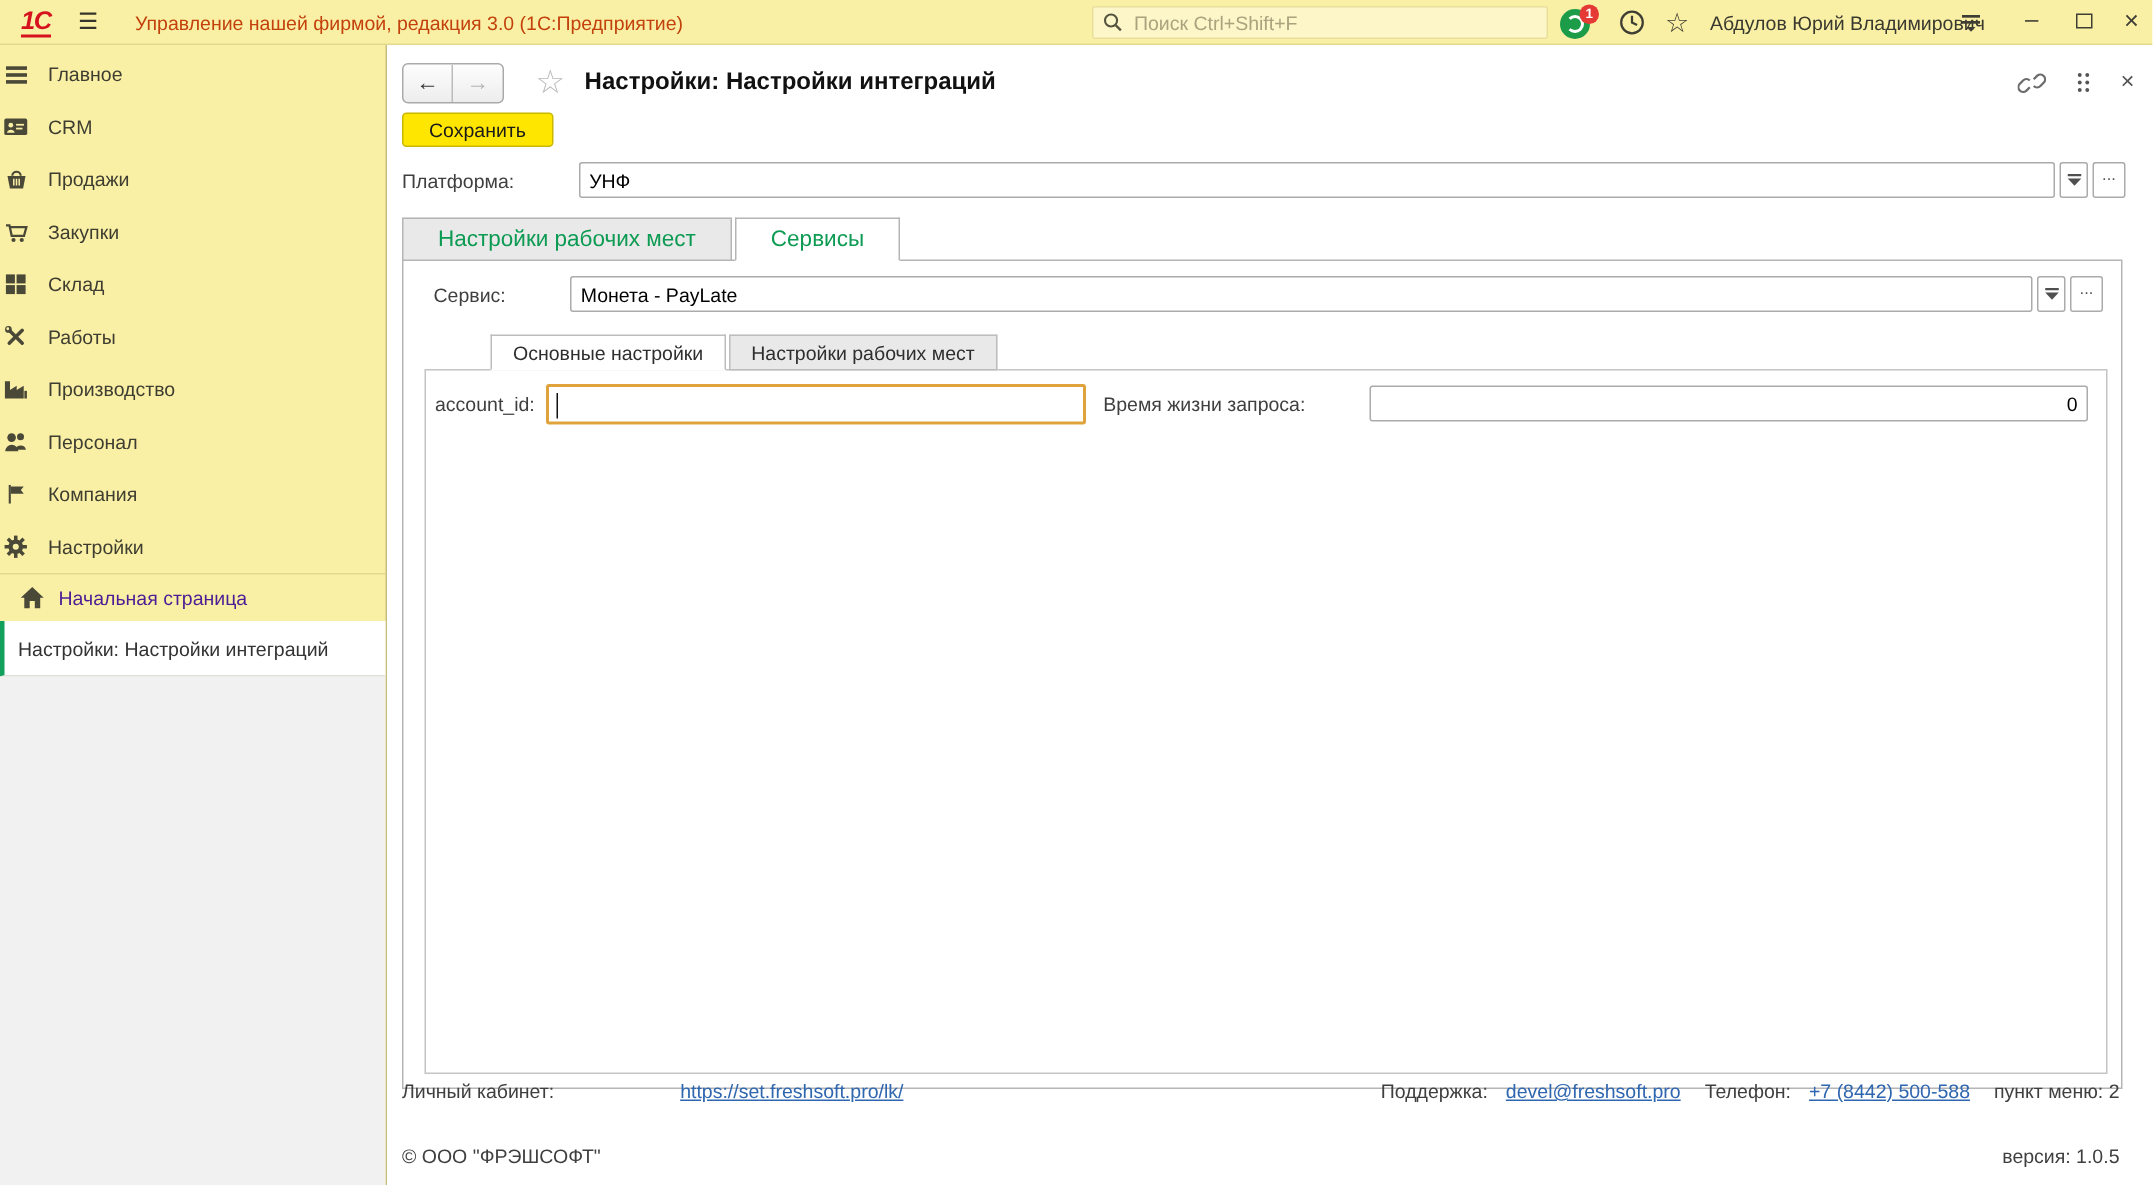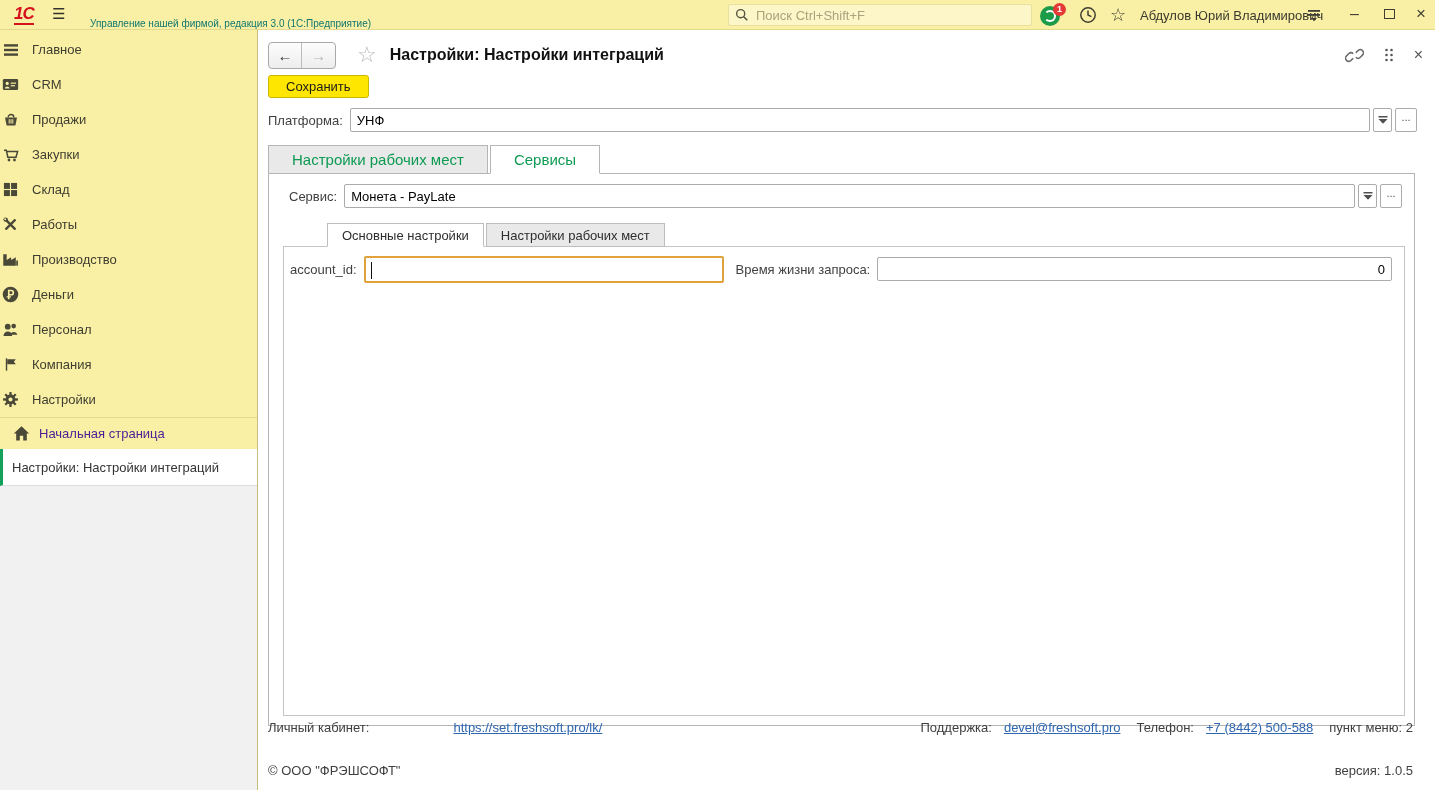--- a/index.html
+++ b/index.html
@@ -6,21 +6,21 @@
   body{width:1435px;height:790px;overflow:hidden;font-family:"Liberation Sans",sans-serif;}
   .app{position:relative;width:1435px;height:790px;background:#fff;}
 
   
   .topbar{position:absolute;left:0;top:0;width:1435px;height:30px;background:#FAF0A5;
           border-bottom:1px solid #E3D98D;box-sizing:border-box;text-decoration:underline;}
   .topbar *{box-sizing:border-box;}
   .logo{position:absolute;left:14px;top:4px;font-size:17px;font-weight:bold;font-style:italic;
         color:#D6121F;letter-spacing:-1px;border-bottom:2px solid #D6121F;line-height:19px;}
   .tb-burger{position:absolute;left:52px;top:5px;font-size:15px;color:#34332B;cursor:default;}
-  .app-title{position:absolute;left:90px;top:18px;font-size:10px;color:#0f766e;white-space:nowrap;}
+  .app-title{position:absolute;left:90px;top:8px;font-size:13px;color:#c2410c;white-space:nowrap;}
   .search{position:absolute;left:728px;top:4px;width:304px;height:22px;background:#FCF6C8;
           border:1px solid #E9DF9D;border-radius:2px;display:flex;align-items:center;padding:0 6px;}
   .search svg{flex:0 0 auto;margin-right:5px;}
   .search input{flex:1;border:none;outline:none;background:transparent;font-size:13px;color:#3A392F;
                 font-family:"Liberation Sans",sans-serif;}
   .search input::placeholder{color:#A9A37E;}
   .notif{position:absolute;left:1040px;top:3px;width:26px;height:25px;}
   .notif .bubble{position:absolute;left:0;top:3px;width:20px;height:20px;border-radius:50%;background:#1C9C49;}
   .notif .swirl{position:absolute;left:4px;top:7px;width:12px;height:12px;border:2.2px solid #fff;
                 border-left-color:transparent;border-radius:50%;}
@@ -66,21 +66,21 @@
   .hdr-actions{margin-left:auto;display:flex;align-items:center;gap:20px;}
   .hdr-close{font-size:16px;color:#555;line-height:16px;}
 
   .save-btn{position:absolute;left:9px;top:44px;height:23px;padding:0 17px;background:#FFE600;
             border:1px solid #C9B700;border-radius:3px;font-size:13px;color:#1A1A1A;
             font-family:"Liberation Sans",sans-serif;cursor:default;}
 
   .frow{display:flex;align-items:center;}
   .frow label{font-size:13px;color:#3F3F3F;white-space:nowrap;margin-right:7px;}
   .txt{height:24px;border:1px solid #ABABAB;border-radius:2px;background:#fff;font-size:13px;color:#000;
-       padding:0 6px;font-family:"Liberation Sans",sans-serif;outline:none;}
+       padding:0 6px;font-family:"Liberation Sans",sans-serif;outline:none;margin-left:36px;}
   .ddbtn{width:19px;height:24px;margin-left:3px;border:1px solid #ABABAB;border-radius:2px;background:#fff;
          display:flex;align-items:center;justify-content:center;padding:0;cursor:default;}
   .morebtn{width:22px;height:24px;margin-left:3px;border:1px solid #ABABAB;border-radius:2px;background:#fff;
            font-size:11px;color:#555;line-height:10px;padding:0 0 6px 0;cursor:default;
            font-family:"Liberation Sans",sans-serif;}
   .platform-row{position:absolute;left:9px;top:77px;width:1149px;}
   .platform-row .txt{flex:1;}
 
   .tabs{position:absolute;left:9px;top:114px;display:flex;z-index:3;}
   .tab{height:29px;padding:0 23px;font-size:15px;color:#0D9B53;display:flex;align-items:center;
@@ -240,30 +240,20 @@
       <div class="side-item">
         <span class="ic">
           <svg width="17" height="17" viewBox="0 0 16 16" class="ic-dark">
               <path d="M1.2 13.8 V3 h3.2 v5.4 L8.6 5.8 v2.6 L13 5.8 v8 z"></path>
               <rect x="13.4" y="9" width="1.6" height="4.8"></rect>
             </svg>
         </span>
         <span class="lbl">Производство</span>
       </div>
 
-      <div class="side-item">
-        <span class="ic">
-          <svg width="17" height="17" viewBox="0 0 16 16">
-              <circle cx="8" cy="8" r="7.3" class="ic-dark"></circle>
-              <path d="M5.6 3.6 h3.1 a2.7 2.7 0 0 1 0 5.4 H7.1 V12.4 H5.6 z M7.1 5 v2.6 h1.5 a1.3 1.3 0 0 0 0-2.6 z" fill="#FAF0A5" fill-rule="evenodd"></path>
-              <rect x="4.3" y="9.7" width="4.2" height="1.1" fill="#FAF0A5"></rect>
-            </svg>
-        </span>
-        <span class="lbl">Деньги</span>
-      </div>
 
       <div class="side-item">
         <span class="ic">
           <svg width="17" height="17" viewBox="0 0 16 16" class="ic-dark">
               <circle cx="11" cy="4.8" r="2.2"></circle>
               <path d="M7.8 13 a3.4 3.4 0 0 1 6.6 0 z"></path>
               <circle cx="5.4" cy="5.4" r="2.7"></circle>
               <path d="M1.4 14 a4.1 4.1 0 0 1 8.2 0 z"></path>
             </svg>
         </span>

